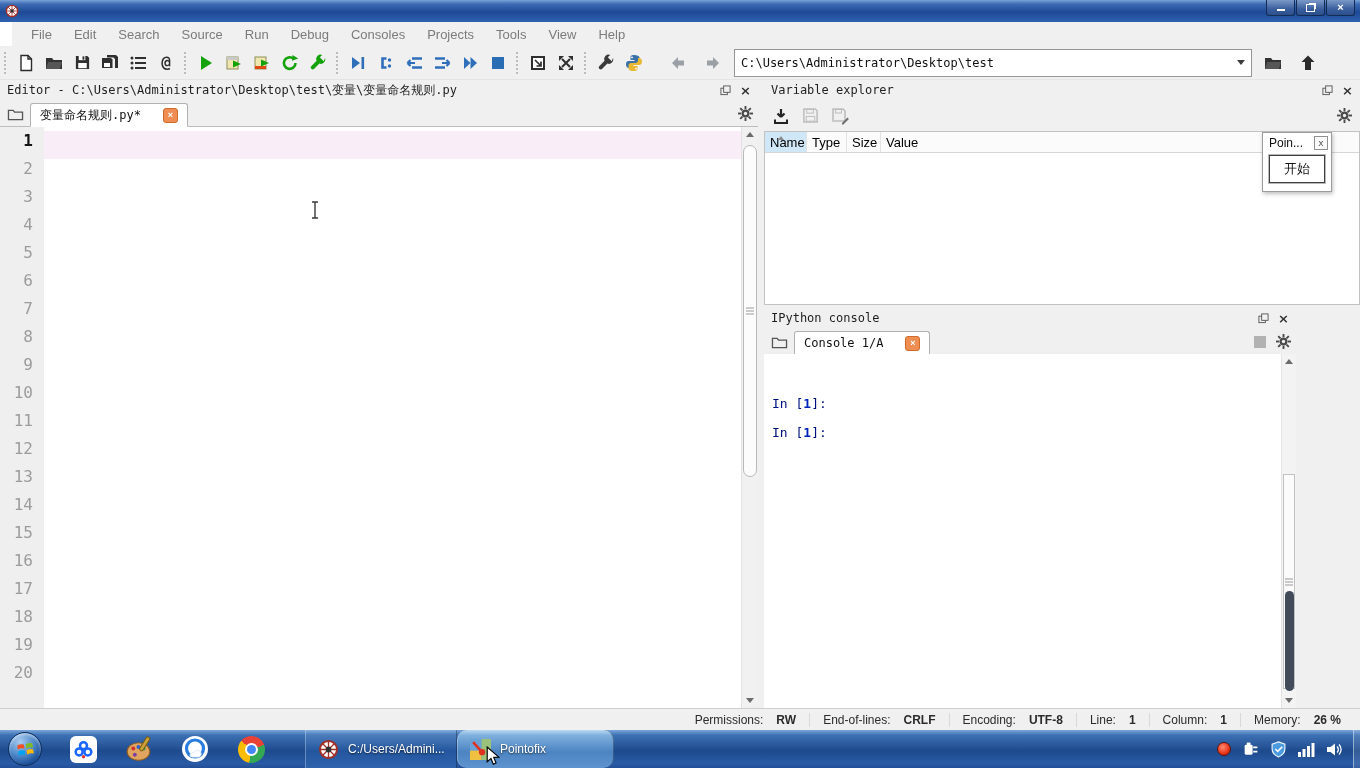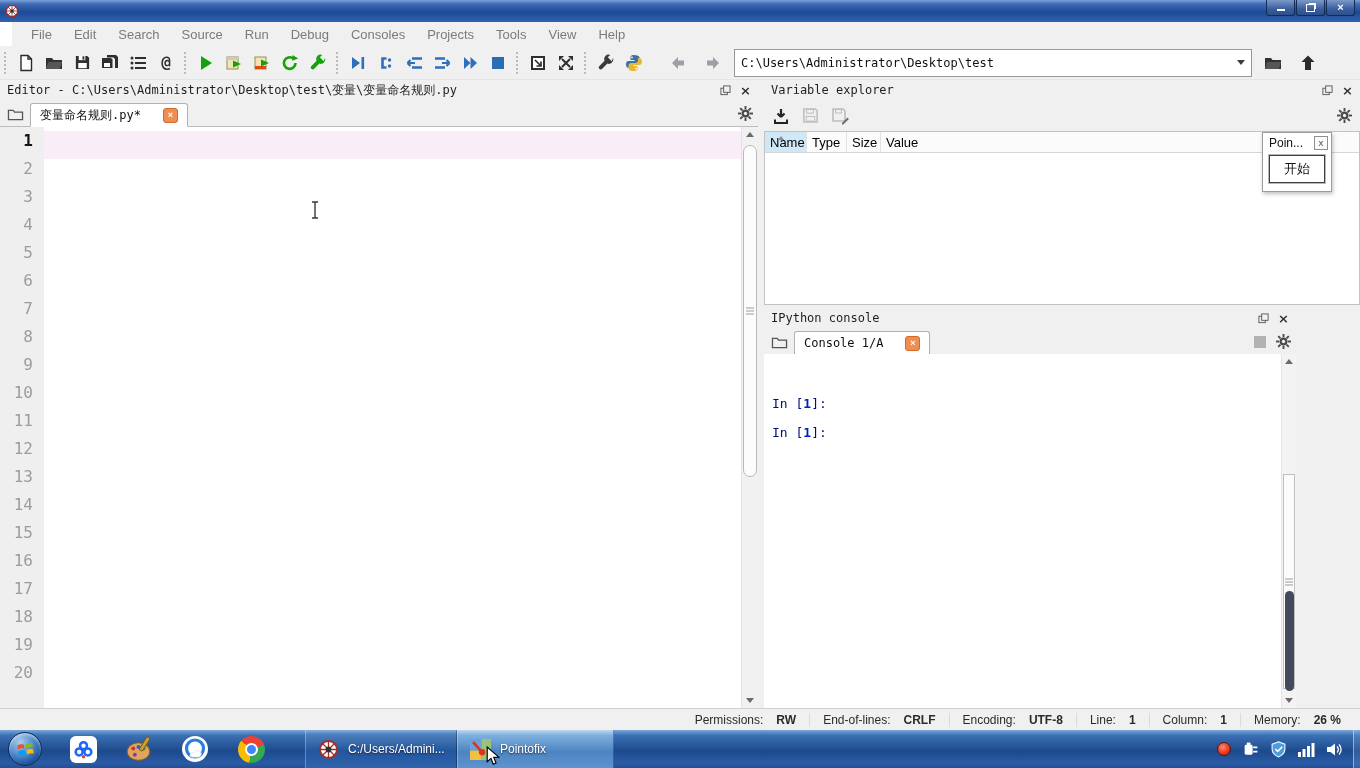--- a/index.html
+++ b/index.html
@@ -116,21 +116,21 @@
  background:radial-gradient(circle at 35% 28%,#a9cdf0 0%,#4c86c8 45%,#1c4f96 75%,#123a72 100%);
  border:1px solid #0e2f5e;box-shadow:inset 0 2px 3px rgba(255,255,255,.55);
  display:flex;align-items:center;justify-content:center;}
 .tb-appicon{width:56px;height:38px;display:flex;align-items:center;justify-content:center;}
 .chrome-o{width:27px;height:27px;border-radius:50%;background:conic-gradient(from -50deg,#ea4335 0 120deg,#34a853 0 240deg,#fbbc05 0 360deg);display:flex;align-items:center;justify-content:center;}
 .chrome-i{width:13px;height:13px;border-radius:50%;background:#fff;display:flex;align-items:center;justify-content:center;}
 .chrome-c{width:9px;height:9px;border-radius:50%;background:#4285f4;}
 .task-btn{height:38px;display:flex;align-items:center;gap:9px;padding:0 12px;color:#fff;font-size:12px;
  text-shadow:0 1px 2px rgba(0,0,0,.7);border-left:1px solid rgba(255,255,255,.3);border-right:1px solid rgba(0,0,0,.3);}
 .task-btn.spyder{width:152px;margin-left:26px;background:linear-gradient(180deg,#86b1de 0%,#4d7fbd 12%,#24569e 55%,#2e63ad 100%);}
-.task-btn.pointofix{width:157px;background:linear-gradient(180deg,#bdd9f1 0%,#7fb0dd 14%,#4c84c2 58%,#5e94cf 100%);position:relative;}
+.task-btn.pointofix{width:157px;background:linear-gradient(180deg,#bdd9f1 0%,#7fb0dd 14%,#4c84c2 58%,#5e94cf 100%);position:relative;border-radius:10px;}
 .cursor-arrow{position:absolute;left:28px;top:16px;}
 .tray{margin-left:auto;display:flex;align-items:center;gap:11px;padding-right:10px;}
 .rec-dot{width:14px;height:14px;border-radius:50%;border:1px solid #5e120a;
  background:radial-gradient(circle at 40% 35%,#ff8a70,#e83418 60%,#951d07);}
 .show-desktop{width:7px;height:38px;border-left:1px solid rgba(255,255,255,.45);background:rgba(255,255,255,.1);}
 </style>
 </head>
 <body>
 
 <div class="titlebar">

